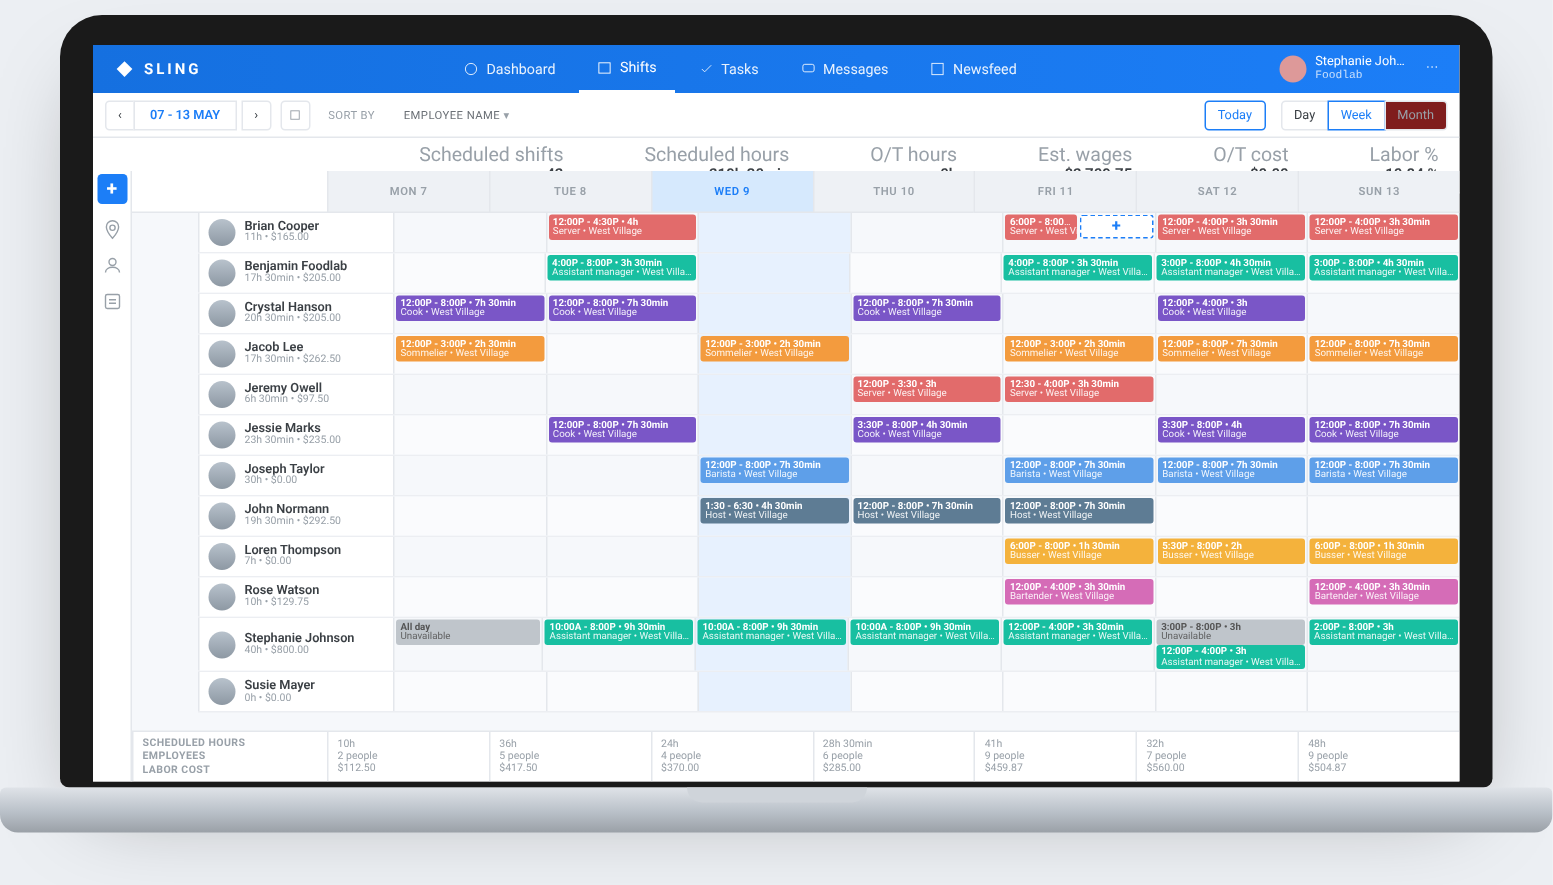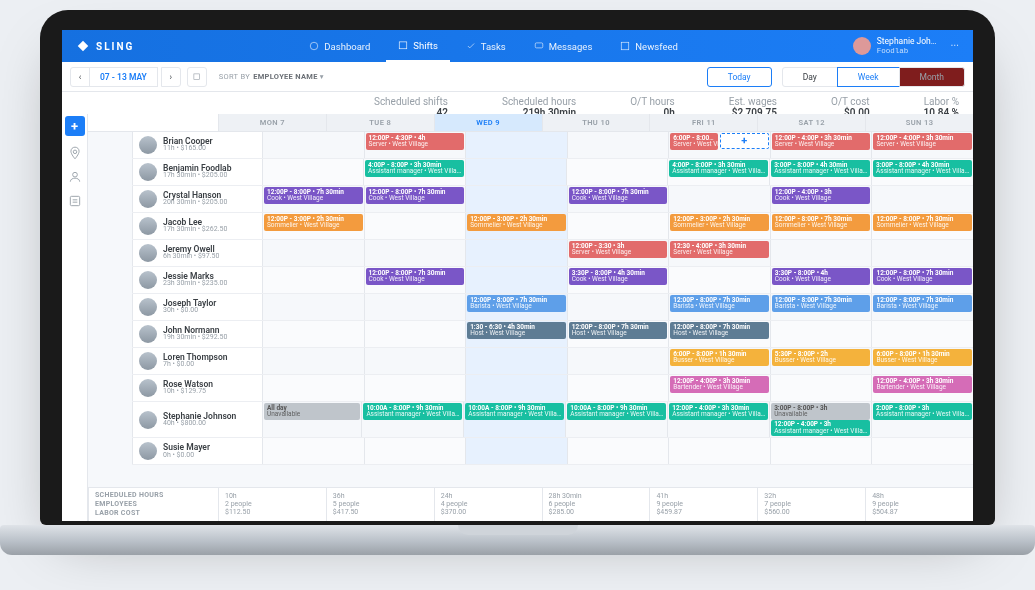--- a/index.html
+++ b/index.html
@@ -39,49 +39,49 @@
   .nav-item { display:flex; align-items:center; gap:5px; padding:0 12px; height:32px; font-size:9.5px; cursor:pointer; opacity:.9; }
   .nav-item.active { border-bottom:2px solid #fff; opacity:1; }
   .nav-item svg { width:10px; height:10px; }
   .user { display:flex; align-items:center; gap:6px; font-size:8.5px; line-height:1.1; }
   .avatar-sm { width:18px; height:18px; border-radius:50%; background:#d99; }
   .user-sub { display:block; opacity:.75; font-size:7.5px;font-family:Liberation Mono, monospace; }
   .dots { opacity:.8; padding-left:8px; }
 
   
   .toolbar { display:flex; align-items:center; height:30px; padding:0 8px; background:#fff; border-bottom:1px solid var(--c-border); }
-  .btn { height:20px; padding:0 20px; border:1px solid var(--c-border); border-radius:3px; background:#fff;
+  .btn { height:20px; padding:0 8px; border:1px solid var(--c-border); border-radius:3px; background:#fff;
          display:inline-flex; align-items:center; font-size:8.5px; color:var(--c-text); cursor:pointer; }
   .btn.square { width:20px; padding:0; justify-content:center; }
   .btn.accent { color:var(--c-accent); border-color:var(--c-accent); }
   .group { display:flex; }
   .group .btn { border-radius:0; margin-left:-1px; }
   .group .btn:first-child { border-radius:3px 0 0 3px; margin-left:0; }
   .group .btn:last-child  { border-radius:0 3px 3px 0; }
   .btn.disabled { color:var(--c-muted); background:#7f1d1d; }
   .range { margin:0 4px; font-weight:600; color:var(--c-accent); padding:0 10px; }
   .sort { margin-left:12px; font-size:7.5px; color:var(--c-muted); letter-spacing:.3px; }
-  .sort b { font-weight:700; color:#6b7076; margin-left:1px; }
+  .sort b { font-weight:400; color:#6b7076; margin-left:17px; }
   .spacer { flex:1; }
 
   
   .summary { display:flex; justify-content:flex-end; gap:30px; padding:4px 14px 6px; background:#fff; border-bottom:1px solid var(--c-border); }
   .summary .cell { text-align:right; }
-  .summary .lbl { font-size:10px; color:var(--c-muted);padding-left:24px; }
+  .summary .lbl { font-size:13px; color:var(--c-muted);padding-left:24px; }
   .summary .val { font-size:10px; font-weight:600; }
 
   
   .body { position:absolute; top:84px; bottom:0; left:0; right:0; display:flex; background:var(--c-bg); }
   .rail { width:26px; background:#fff; border-right:1px solid var(--c-border); display:flex; flex-direction:column; align-items:center; padding-top:2px; gap:10px; }
   .rail .plus { width:20px; height:20px; border-radius:3px; background:var(--c-accent); color:#fff; display:flex; align-items:center; justify-content:center; font-size:13px; font-weight:700; cursor:pointer; }
   .rail svg { width:14px; height:14px; stroke:var(--c-muted); fill:none; stroke-width:1.6; cursor:pointer; }
 
   .grid { flex:1; overflow:hidden; display:flex; flex-direction:column; }
   .cols { display:grid; grid-template-columns:130px repeat(7,1fr); }
-  .head .c { background:#eef1f5; border-bottom:1px solid var(--c-border); height:18px; display:flex; align-items:center; justify-content:center; font-size:7.5px; color:var(--c-muted); font-weight:600; letter-spacing:.4px; border-left:1px solid var(--c-border); }
+  .head .c { background:#eef1f5; border-bottom:1px solid var(--c-border); height:28px; display:flex; align-items:center; justify-content:center; font-size:7.5px; color:var(--c-muted); font-weight:600; letter-spacing:.4px; border-left:1px solid var(--c-border); }
   .head .c:first-child { background:#fff; border-left:none; }
   .head .c.hi { color:var(--c-accent); background:var(--c-col-highlight-head); }
 
   .rows { flex:1; overflow:hidden;padding-left:44px; }
   .row { border-bottom:1px solid #eceef2; }
   .row:nth-child(even) .c:not(:first-child) { background:var(--c-row-alt); }
   .row .c:first-child { background:#fff; display:flex; align-items:center; gap:6px; padding:3px 6px; }
   .row .c { min-height:26px; border-left:1px solid var(--c-border); padding:1px; position:relative; }
   .row .c.hi { background:var(--c-col-highlight) !important; }
   .av { width:18px; height:18px; border-radius:50%; background:linear-gradient(#b8c2cc,#8d98a3); flex-shrink:0; }

